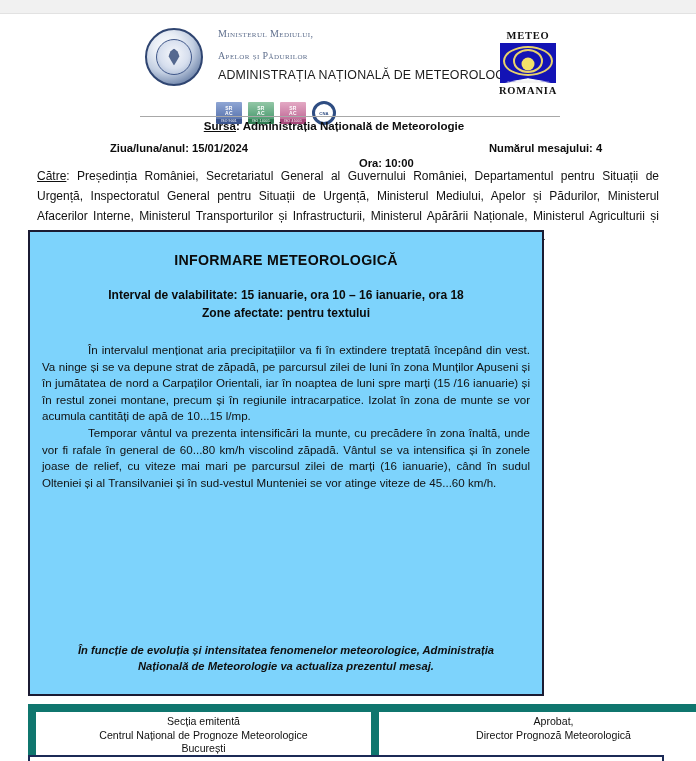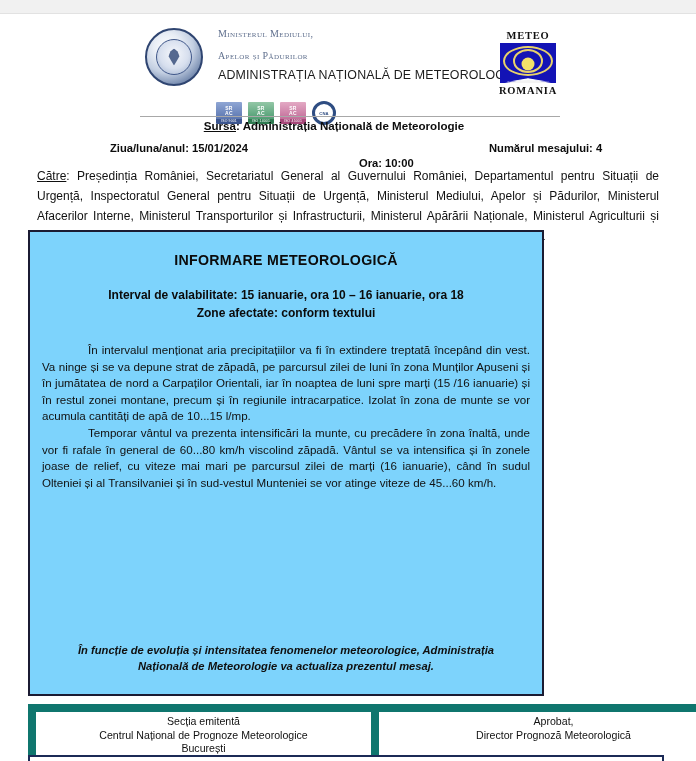--- a/index.html
+++ b/index.html
@@ -426,21 +426,21 @@
   <div class="catre">
     <span class="u">Către</span><span>: Președinția României, Secretariatul General al Guvernului României, Departamentul pentru Situații de Urgență, Inspectoratul General pentru Situații de Urgență, Ministerul Mediului, Apelor și Pădurilor, Ministerul Afacerilor Interne, Ministerul Transporturilor și Infrastructurii, Ministerul Apărării Naționale, Ministerul Agriculturii și Dezvoltării Rurale, C.N.A.I.R, Administrația Națională "Apele Române", S.N.C.F.R , mass-media</span>
   </div>
 
   <div class="mainbox">
 
     <div class="doc-title">INFORMARE METEOROLOGICĂ</div>
 
     <div class="headline-block">
       <div>Interval de valabilitate: 15 ianuarie, ora 10 – 16 ianuarie, ora 18</div>
-      <div>Zone afectate: conform textului</div>
+      <div>Zone afectate: pentru textului</div>
     </div>
 
     <div class="body-block">
       <p>În intervalul menționat aria precipitațiilor va fi în extindere treptată începând din vest. Va ninge și se va depune strat de zăpadă, pe parcursul zilei de luni în zona Munților Apuseni și în jumătatea de nord a Carpaților Orientali, iar în noaptea de luni spre marți (15 /16 ianuarie) și în restul zonei montane, precum și în regiunile intracarpatice. Izolat în zona de munte se vor acumula cantități de apă de 10...15 l/mp.</p>
       <p>Temporar vântul va prezenta intensificări la munte, cu precădere în zona înaltă, unde vor fi rafale în general de 60...80 km/h viscolind zăpadă. Vântul se va intensifica și în zonele joase de relief, cu viteze mai mari pe parcursul zilei de marți (16 ianuarie), când în sudul Olteniei și al Transilvaniei și în sud-vestul Munteniei se vor atinge viteze de 45...60 km/h.</p>
     </div>
 
     <div class="closing-note">În funcție de evoluția și intensitatea fenomenelor meteorologice, Administrația Națională de Meteorologie va actualiza prezentul mesaj.</div>
   </div>
 

